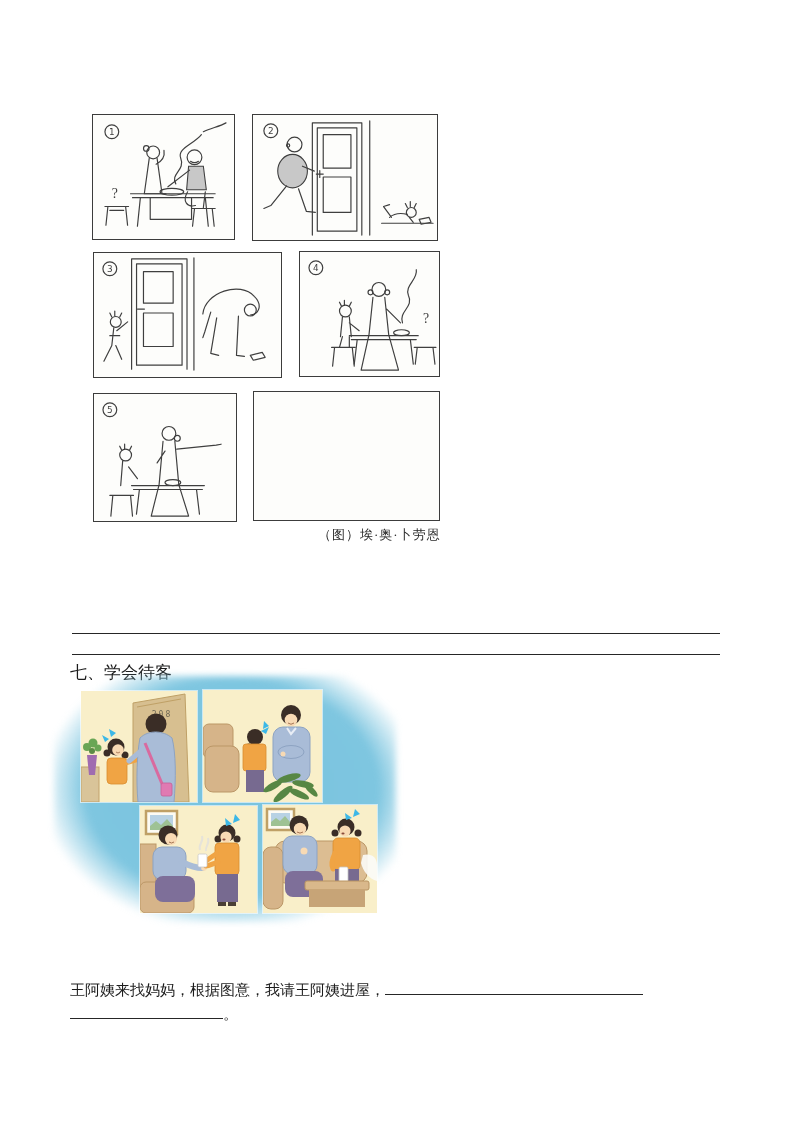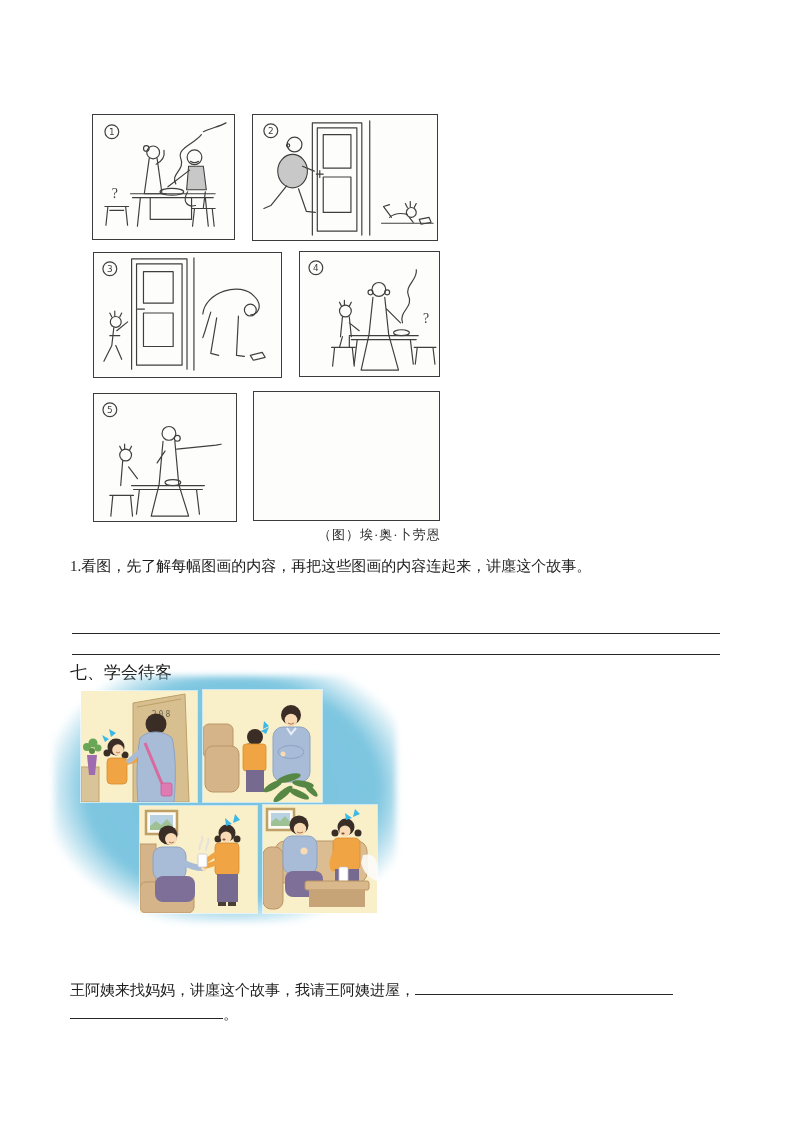--- a/index.html
+++ b/index.html
@@ -133,21 +133,20 @@
       <circle cx="32" cy="62" r="6" class="ln"></circle>
       <path class="ln" d="M28,57 l-2,-4 M31,56 l0,-5 M36,57 l2,-4"></path>
       <path class="ln" d="M29,68 L27,93 M35,74 L44,86 M16,103 H40 M19,103 L17,124 M37,103 L39,124"></path>
     </svg>
   </div>
 
   <div class="cpanel" style="left:253px;top:391px;width:187px;height:130px;"></div>
 
   <div class="abs caption" style="left:318px;top:526px;text-align:right;">（图）埃·奥·卜劳恩</div>
 
-  <div class="abs q" style="left:70px;top:556px;">1.看图，先了解每幅图画的内容，再把这些图画的内容连起来，讲廛这个故事。</div>
 
   <div class="abs answer-line" style="left:72px;top:633px;width:648px;"></div>
   <div class="abs answer-line" style="left:72px;top:654px;width:648px;"></div>
 
   <div class="abs heading" style="left:70px;top:661px;">七、学会待客</div>
 
   <div class="blob"></div>
 
   <div class="pic" style="left:81px;top:691px;width:116px;height:111px;">
     <svg viewBox="0 0 116 111">
@@ -262,19 +261,19 @@
       <rect x="72" y="64" width="24" height="20" fill="#776a90"></rect>
       <rect x="76" y="62" width="9" height="15" rx="1.5" fill="#ffffff" stroke="#c4c4c4" stroke-width="0.8"></rect>
       <rect x="42" y="76" width="64" height="9" rx="2" fill="#d9b88b" stroke="#b99463" stroke-width="1"></rect>
       <rect x="46" y="85" width="56" height="17" fill="#c7a477"></rect>
       <path d="M100,50 C108,48 114,52 114,60 L114,76 C106,74 100,66 98,58 Z" fill="#fbfbf8" opacity="0.9"></path>
     </svg>
   </div>
 
 
   <div class="abs q" style="left:70px;top:979px;">
-    <span>王阿姨来找妈妈，讲廛这个故事，我请王阿姨进屋，</span><span class="blank" style="width:258px;"></span>
+    <span>王阿姨来找妈妈，根据图意，我请王阿姨进屋，</span><span class="blank" style="width:258px;"></span>
   </div>
   <div class="abs q" style="left:70px;top:1003px;">
     <span class="blank" style="width:153px;"></span><span>。</span>
   </div>
 
 </div>
 
 </body></html>

